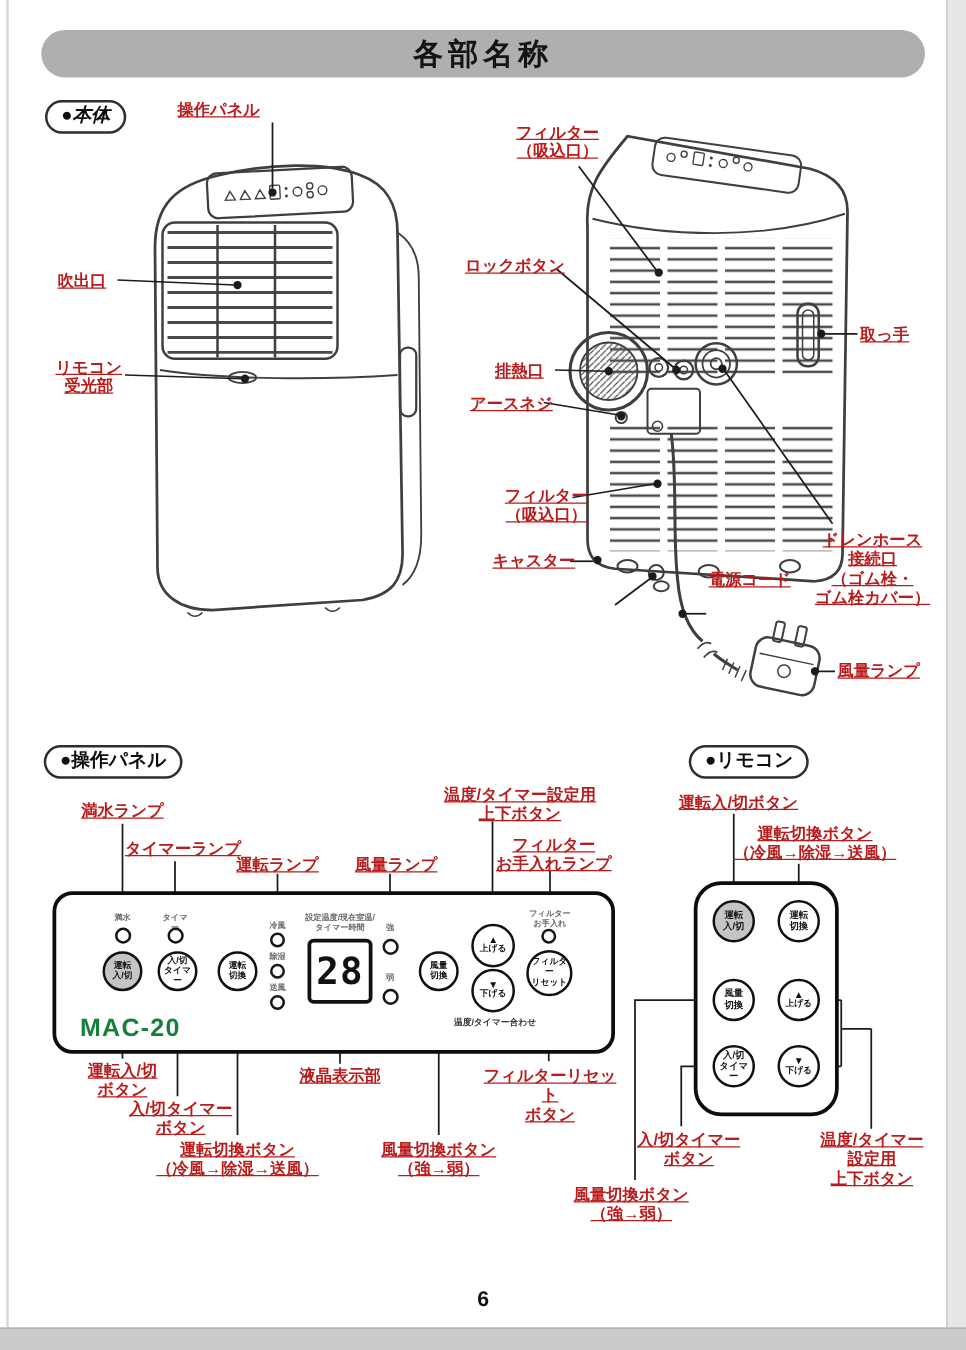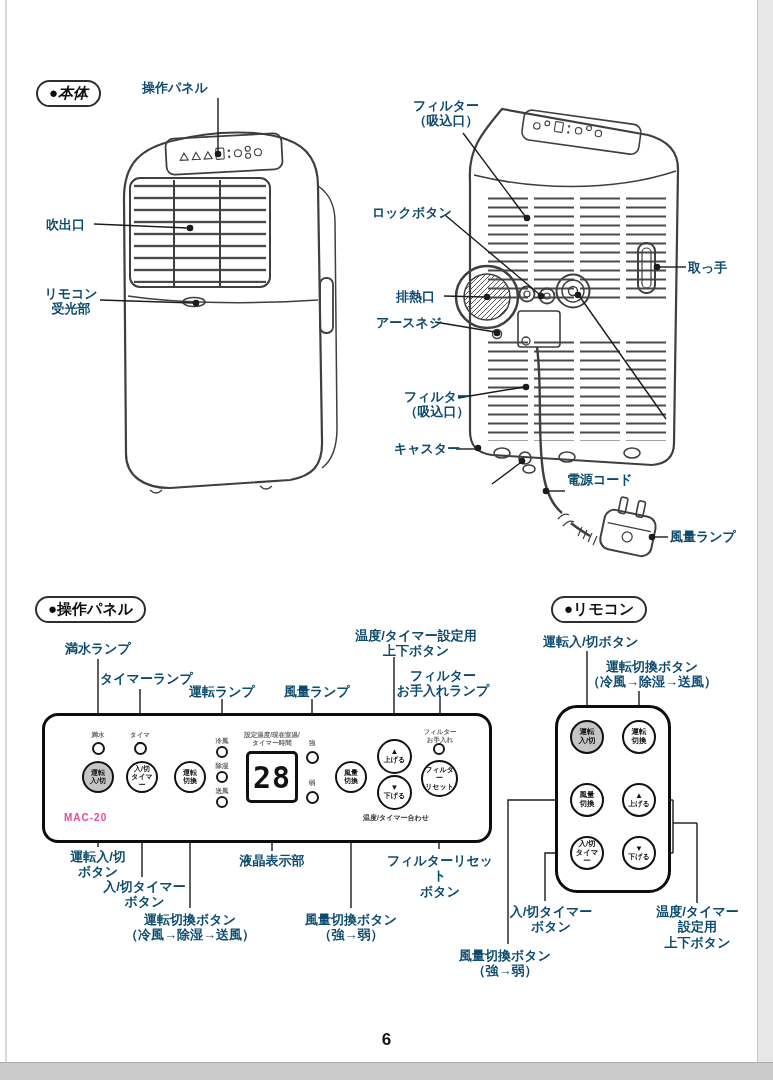--- a/index.html
+++ b/index.html
@@ -3,54 +3,55 @@
 <meta charset="utf-8">
 <style>
   html,body{margin:0;padding:0;background:#fff;}
   .page{position:relative;width:773px;height:1080px;background:#ffffff;overflow:hidden;
         font-family:"Liberation Sans","DejaVu Sans",sans-serif;color:#0d0d0d;}
   .hdr{position:absolute;left:33px;top:24px;width:707px;height:38px;background:#afafaf;
        border-radius:19px;display:flex;align-items:center;justify-content:center;
        font-weight:bold;font-size:24px;letter-spacing:4px;color:#141414;}
   .badge{position:absolute;border:2px solid #2e2e2e;border-radius:999px;background:#fff;
          padding:2px 11px 3px;font-weight:bold;font-size:15px;line-height:1.2;white-space:nowrap;}
-  .lbl{position:absolute;font-weight:bold;font-size:13px;line-height:1.18;color:#0c4a6e;
-       white-space:pre-line;}
+  .lbl{position:absolute;font-weight:bold;font-size:13px;line-height:1.18;color:#b91c1c;
+       white-space:pre-line;text-decoration:underline;}
   .c{text-align:center;}
   .tl{position:absolute;font-weight:bold;font-size:6.5px;line-height:1.2;color:#666;
       text-align:center;white-space:pre-line;}
   .lamp{position:absolute;border:2px solid #161616;border-radius:50%;background:#fff;box-sizing:border-box;}
   .cbtn{position:absolute;border:2.5px solid #111;border-radius:50%;background:#fff;
         display:flex;flex-direction:column;align-items:center;justify-content:center;
         text-align:center;font-weight:bold;font-size:7px;line-height:1.15;white-space:pre-line;
         box-sizing:border-box;color:#111;}
   .cbtn.gray{background:#c5c5c5;}
   .cbtn .arr{font-size:8px;line-height:1;}
   .panelbox{position:absolute;left:42px;top:713px;width:450px;height:130px;
             border:3.5px solid #0d0d0d;border-radius:16px;background:#fff;box-sizing:border-box;}
   .remotebox{position:absolute;left:555px;top:705px;width:116px;height:188px;
              border:3.5px solid #0d0d0d;border-radius:22px;background:#fff;box-sizing:border-box;}
   .disp{position:absolute;left:246px;top:751px;width:52px;height:52px;border:3px solid #111;
         border-radius:5px;box-sizing:border-box;display:flex;align-items:center;justify-content:center;
         font-family:"DejaVu Sans Mono",monospace;font-weight:bold;font-size:30px;letter-spacing:1px;color:#111;}
-  .model{position:absolute;left:64px;top:812px;font-weight:bold;font-size:10px;letter-spacing:1px;color:#ec4899;}
+  .model{position:absolute;left:64px;top:812px;font-weight:bold;font-size:20px;letter-spacing:1px;color:#15803d;}
   .caption{position:absolute;font-weight:bold;font-size:7px;color:#333;text-align:center;}
   .overlay{position:absolute;left:0;top:0;pointer-events:none;}
   .footer{position:absolute;left:0;top:1030px;width:773px;text-align:center;
           font-weight:bold;font-size:17px;color:#111;}
   .edge-left{position:absolute;left:5px;top:0;width:2px;height:1080px;background:#d8d8d8;}
   .edge-right{position:absolute;left:757px;top:0;width:16px;height:1080px;background:#e7e7e7;border-left:1px solid #c2c2c2;}
   .edge-bottom{position:absolute;left:0;top:1062px;width:773px;height:18px;background:#cbcbcb;border-top:1px solid #adadad;}
   svg .ln{stroke:#3f3f3f;fill:none;}
 </style>
 </head>
 <body>
 
 <div class="page">
 
+  <div class="hdr" style="white-space: pre-line;">各部名称</div>
 
   <div class="badge" style="left: 36px; top: 80px; white-space: pre-line; font-style: italic;">●本体</div>
   <div class="badge" style="left: 35px; top: 596px; white-space: pre-line;">●操作パネル</div>
   <div class="badge" style="left: 551px; top: 596px; white-space: pre-line;">●リモコン</div>
 
   <svg class="overlay" style="left:110px;top:120px;" width="240" height="385" viewBox="0 0 240 385">
     <defs>
       <pattern id="slatF" width="8" height="12" patternUnits="userSpaceOnUse">
         <path d="M0,6 H8" stroke="#4a4a4a" stroke-width="2.4"></path>
       </pattern>
@@ -242,21 +243,25 @@
 受光部</div>
   <div class="lbl c" style="left: 403px; top: 98px; width: 86px; white-space: pre-line;">フィルター
 （吸込口）</div>
   <div class="lbl" style="left: 372px; top: 205px; white-space: pre-line;">ロックボタン</div>
   <div class="lbl" style="left: 396px; top: 289px; white-space: pre-line;">排熱口</div>
   <div class="lbl" style="left: 376px; top: 315px; white-space: pre-line;">アースネジ</div>
   <div class="lbl" style="left: 688px; top: 260px; white-space: pre-line;">取っ手</div>
   <div class="lbl c" style="left: 394px; top: 389px; width: 86px; white-space: pre-line;">フィルター
 （吸込口）</div>
   <div class="lbl" style="left: 394px; top: 441px; white-space: pre-line;">キャスター</div>
-  <div class="lbl" style="left: 567px; top: 472px; white-space: pre-line; text-align: right;">電源コード</div>
+  <div class="lbl c" style="left: 640px; top: 424px; width: 116px; white-space: pre-line;">ドレンホース
+接続口
+（ゴム栓・
+ゴム栓カバー）</div>
+  <div class="lbl" style="left: 567px; top: 456px; white-space: pre-line; text-align: right;">電源コード</div>
   <div class="lbl" style="left: 670px; top: 529px; white-space: pre-line;">風量ランプ</div>
 
   <div class="lbl" style="left: 65px; top: 641px; white-space: pre-line;">満水ランプ</div>
   <div class="lbl" style="left: 100px; top: 671px; white-space: pre-line;">タイマーランプ</div>
   <div class="lbl" style="left: 189px; top: 684px; white-space: pre-line;">運転ランプ</div>
   <div class="lbl" style="left: 284px; top: 684px; white-space: pre-line;">風量ランプ</div>
   <div class="lbl c" style="left: 327px; top: 628px; width: 136px; white-space: pre-line; margin-left: 21px;">温度/タイマー設定用
 上下ボタン</div>
   <div class="lbl c" style="left: 395px; top: 668px; width: 96px; white-space: pre-line;">フィルター
 お手入れランプ</div>

